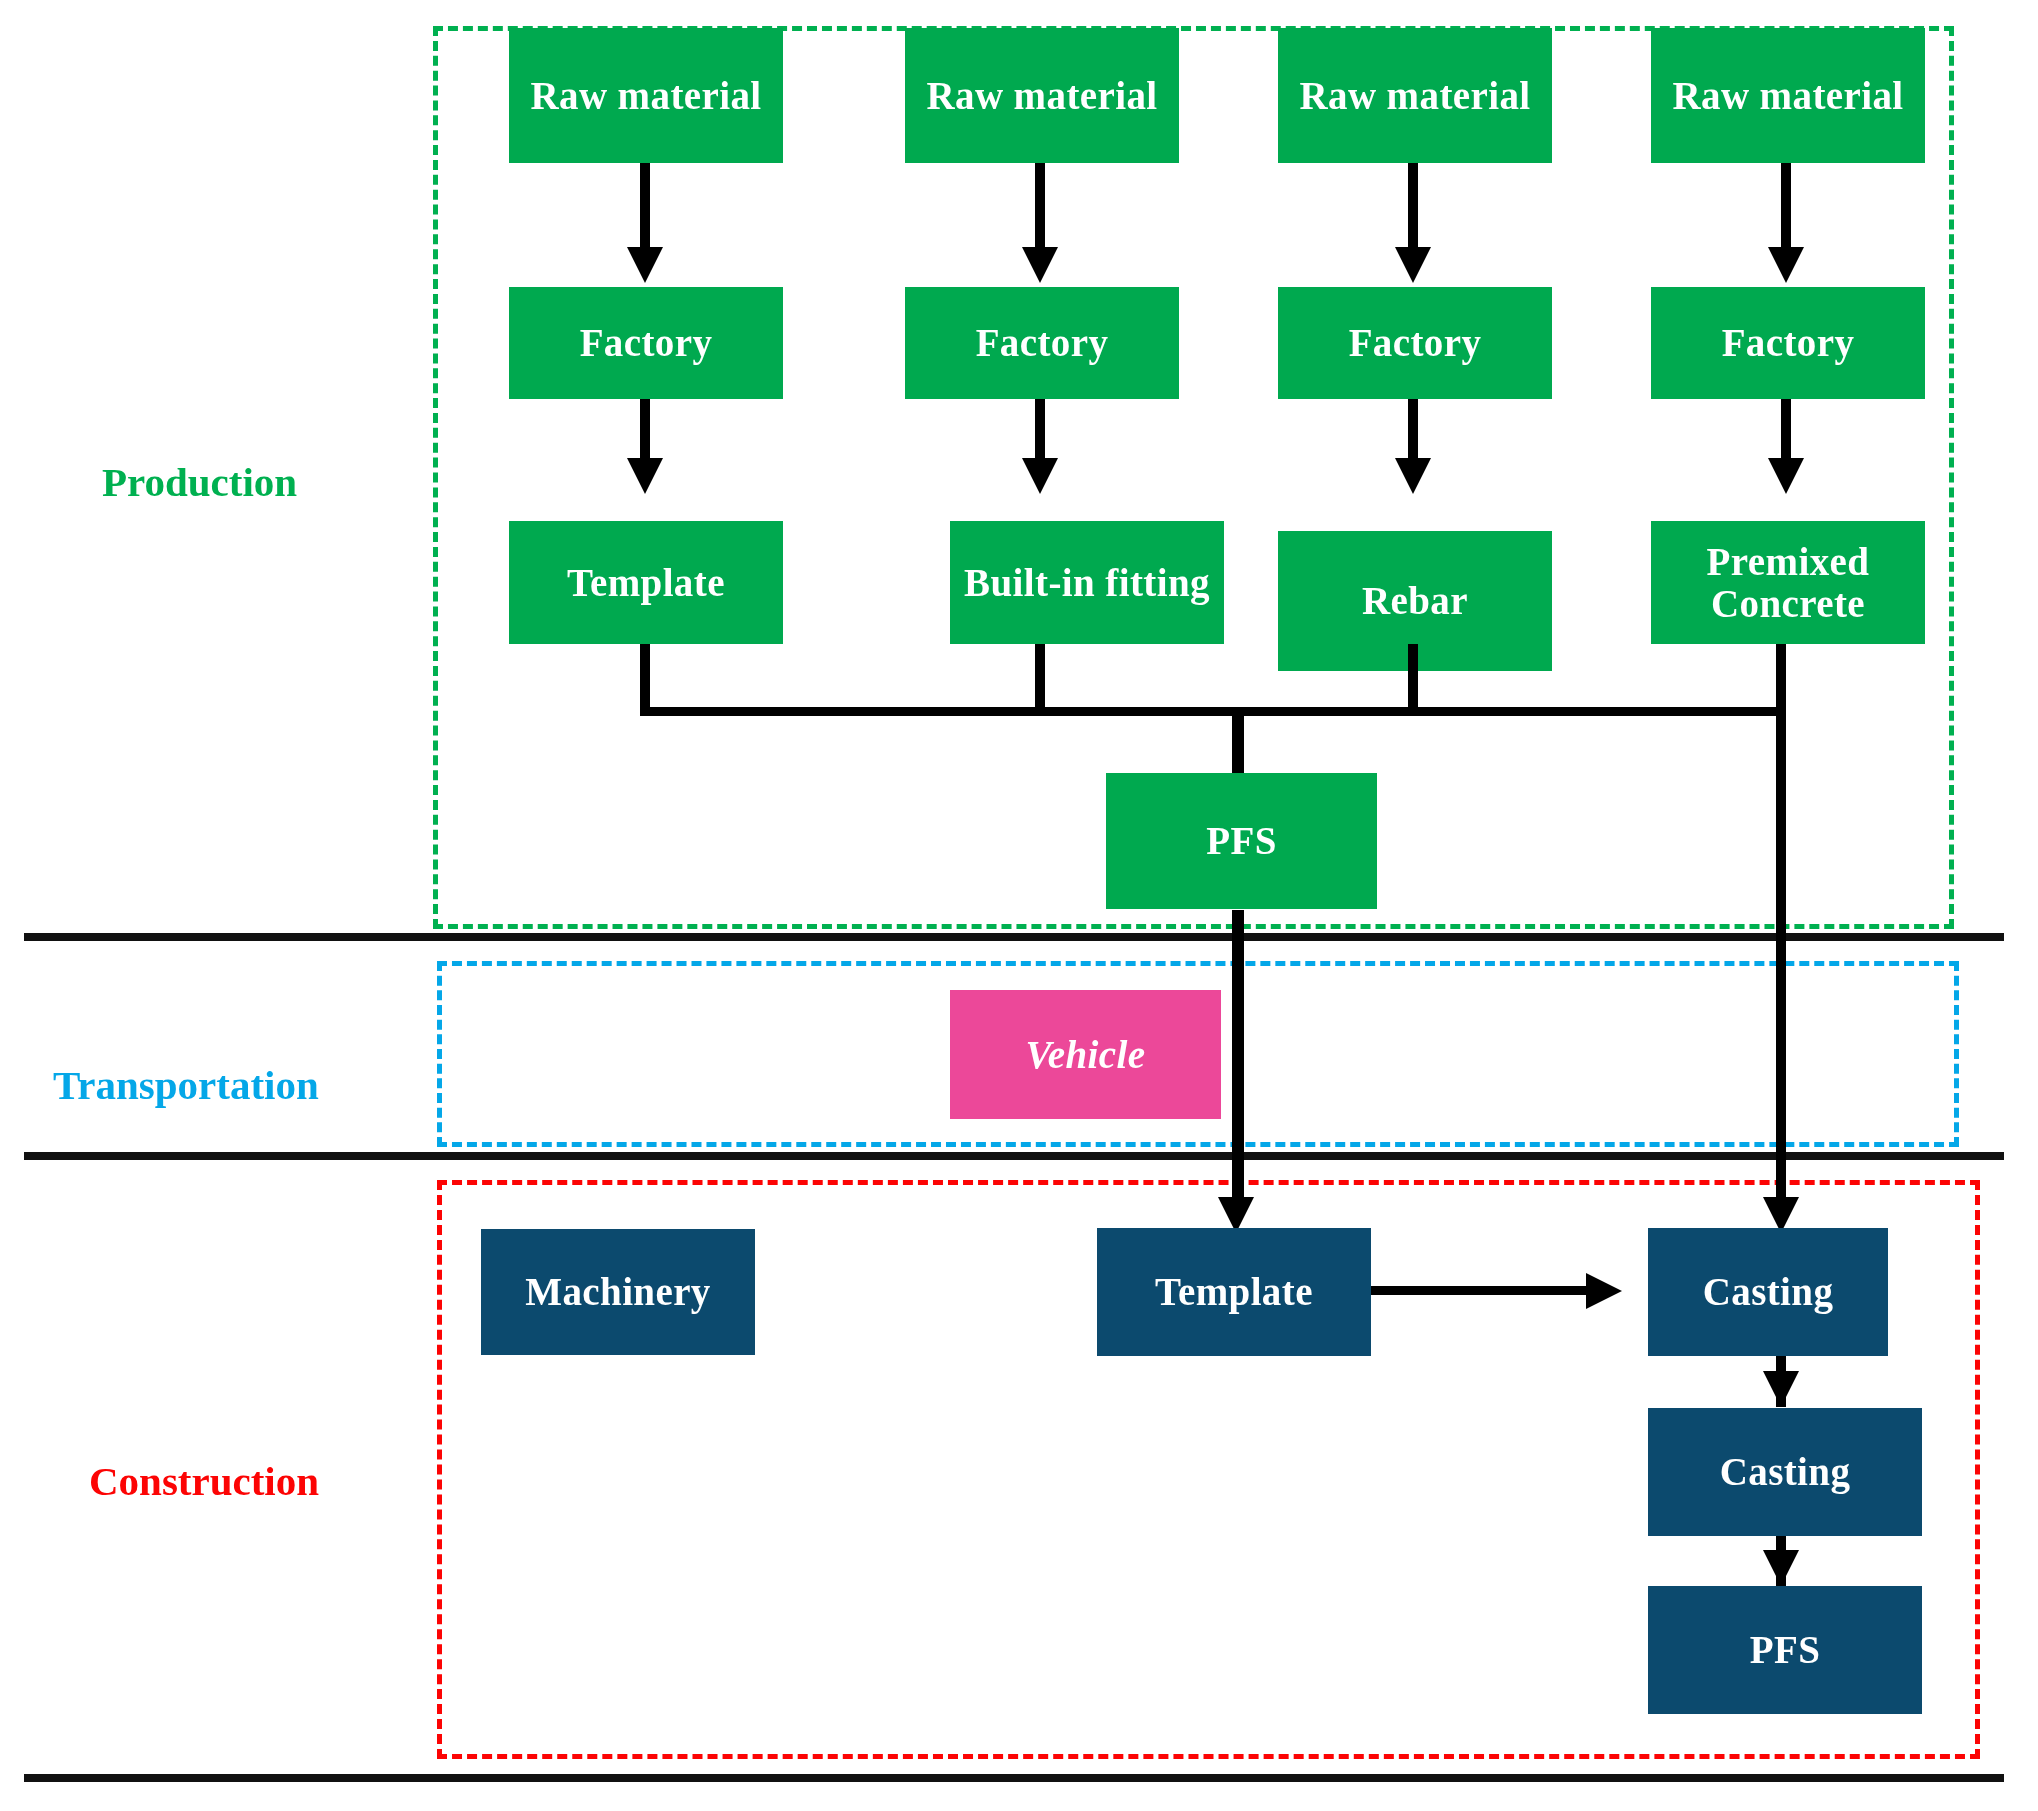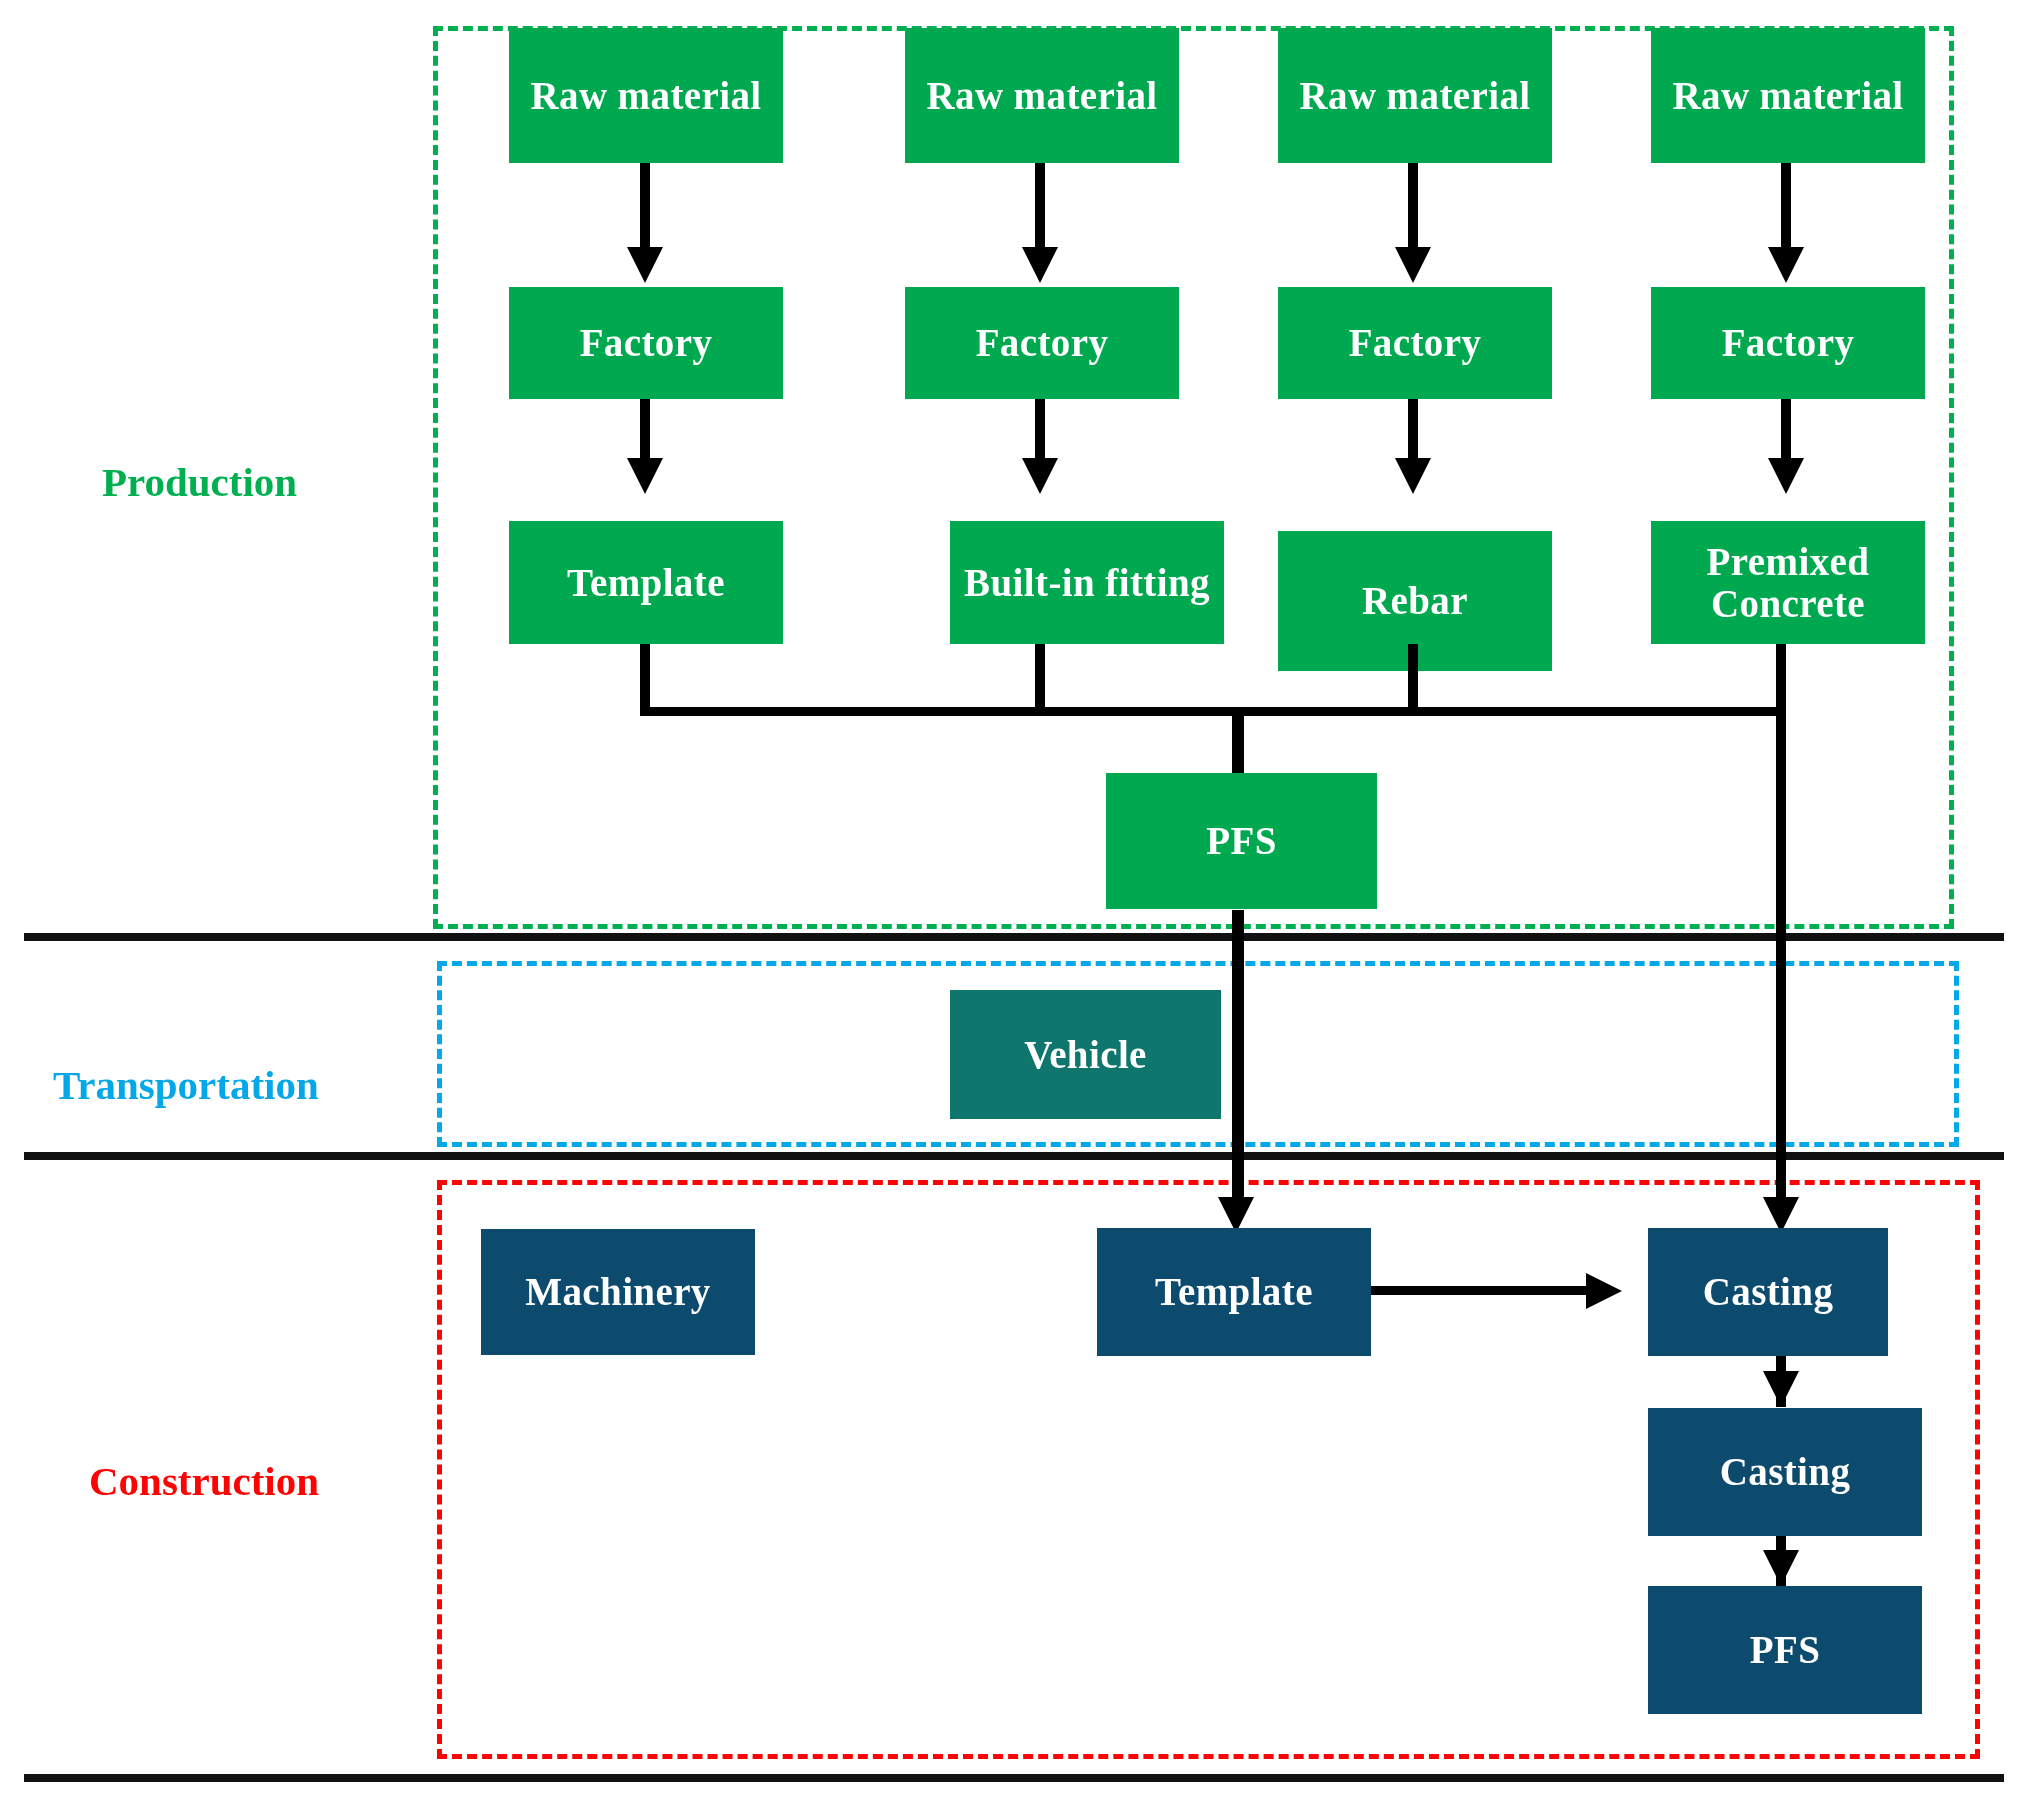--- a/index.html
+++ b/index.html
@@ -27,21 +27,21 @@
     text-align: center;
     color: #ffffff;
     font-weight: bold;
     font-size: 39px;
     line-height: 1.06;
     letter-spacing: 0.4px;
     box-sizing: border-box;
     padding: 1.7px 3.4px;
   }
   .box.green { background: #00a94f; }
-  .box.blue  { background: #0f766e; }
+  .box.blue  { background: #ec4899; font-style: italic; }
   .box.red   { background: #0c4a6e; }
 
   
   .stage-label {
     position: absolute;
     font-weight: bold;
     font-size: 41px;
     white-space: nowrap;
   }
   .stage-label.production     { color: #00b050; }

